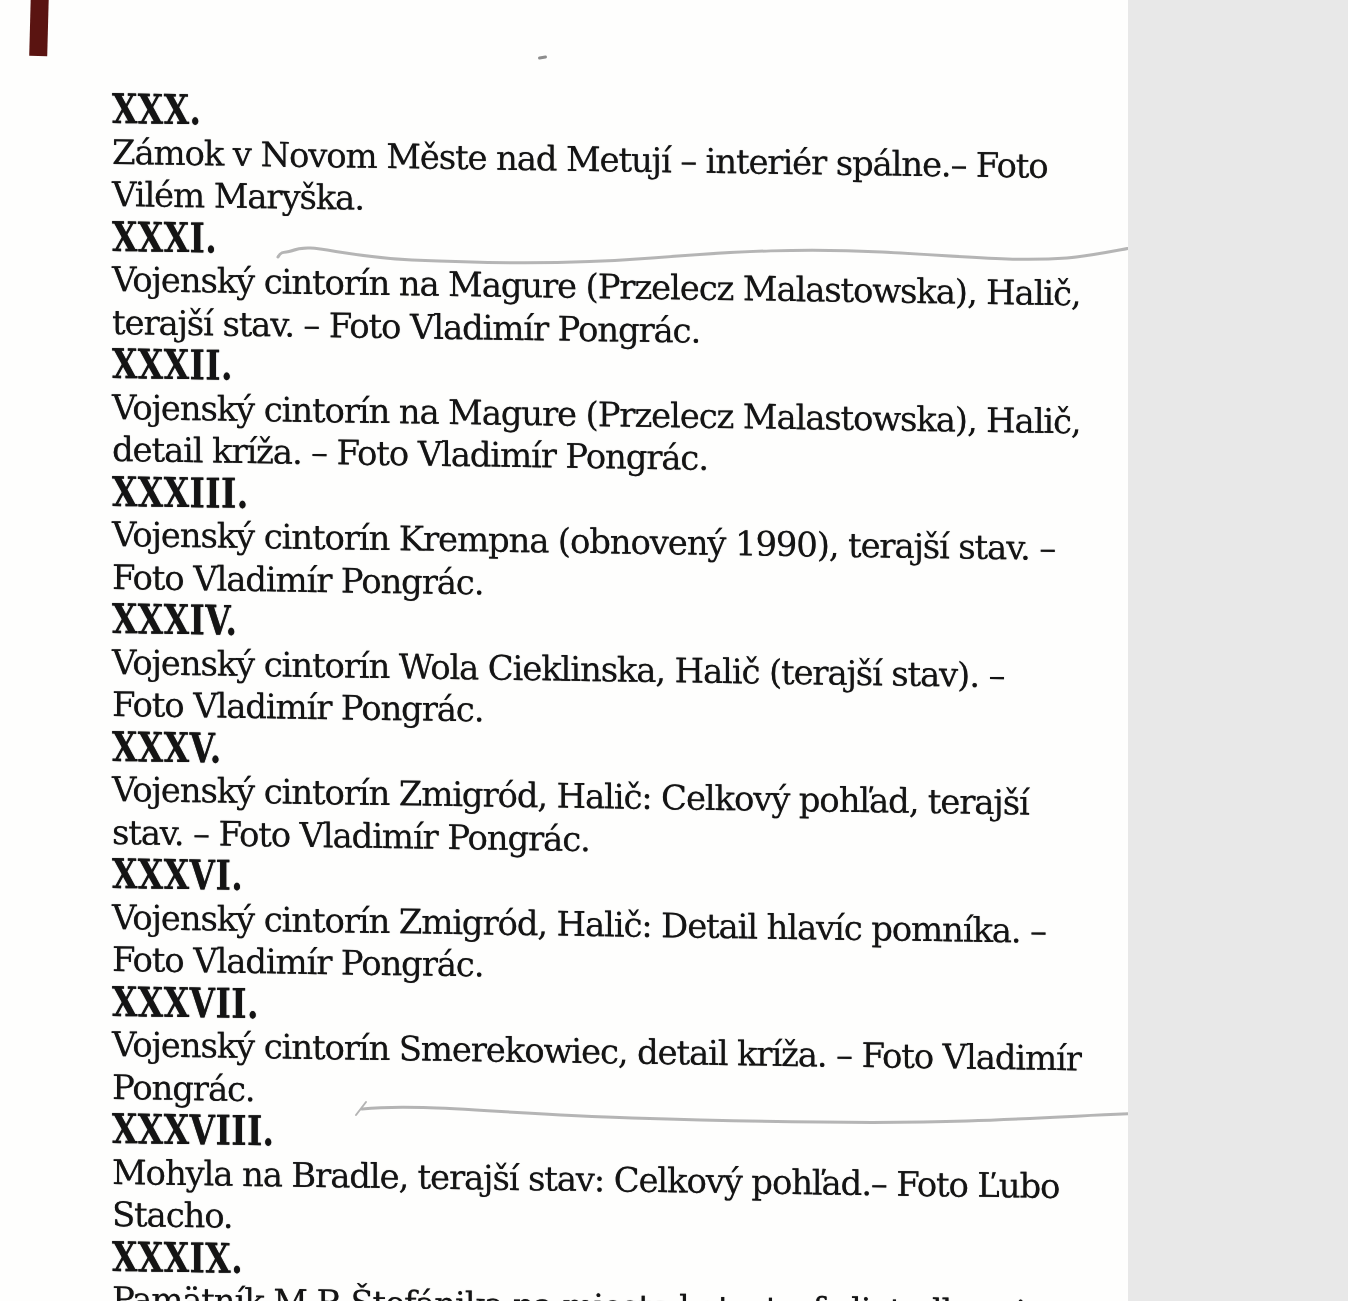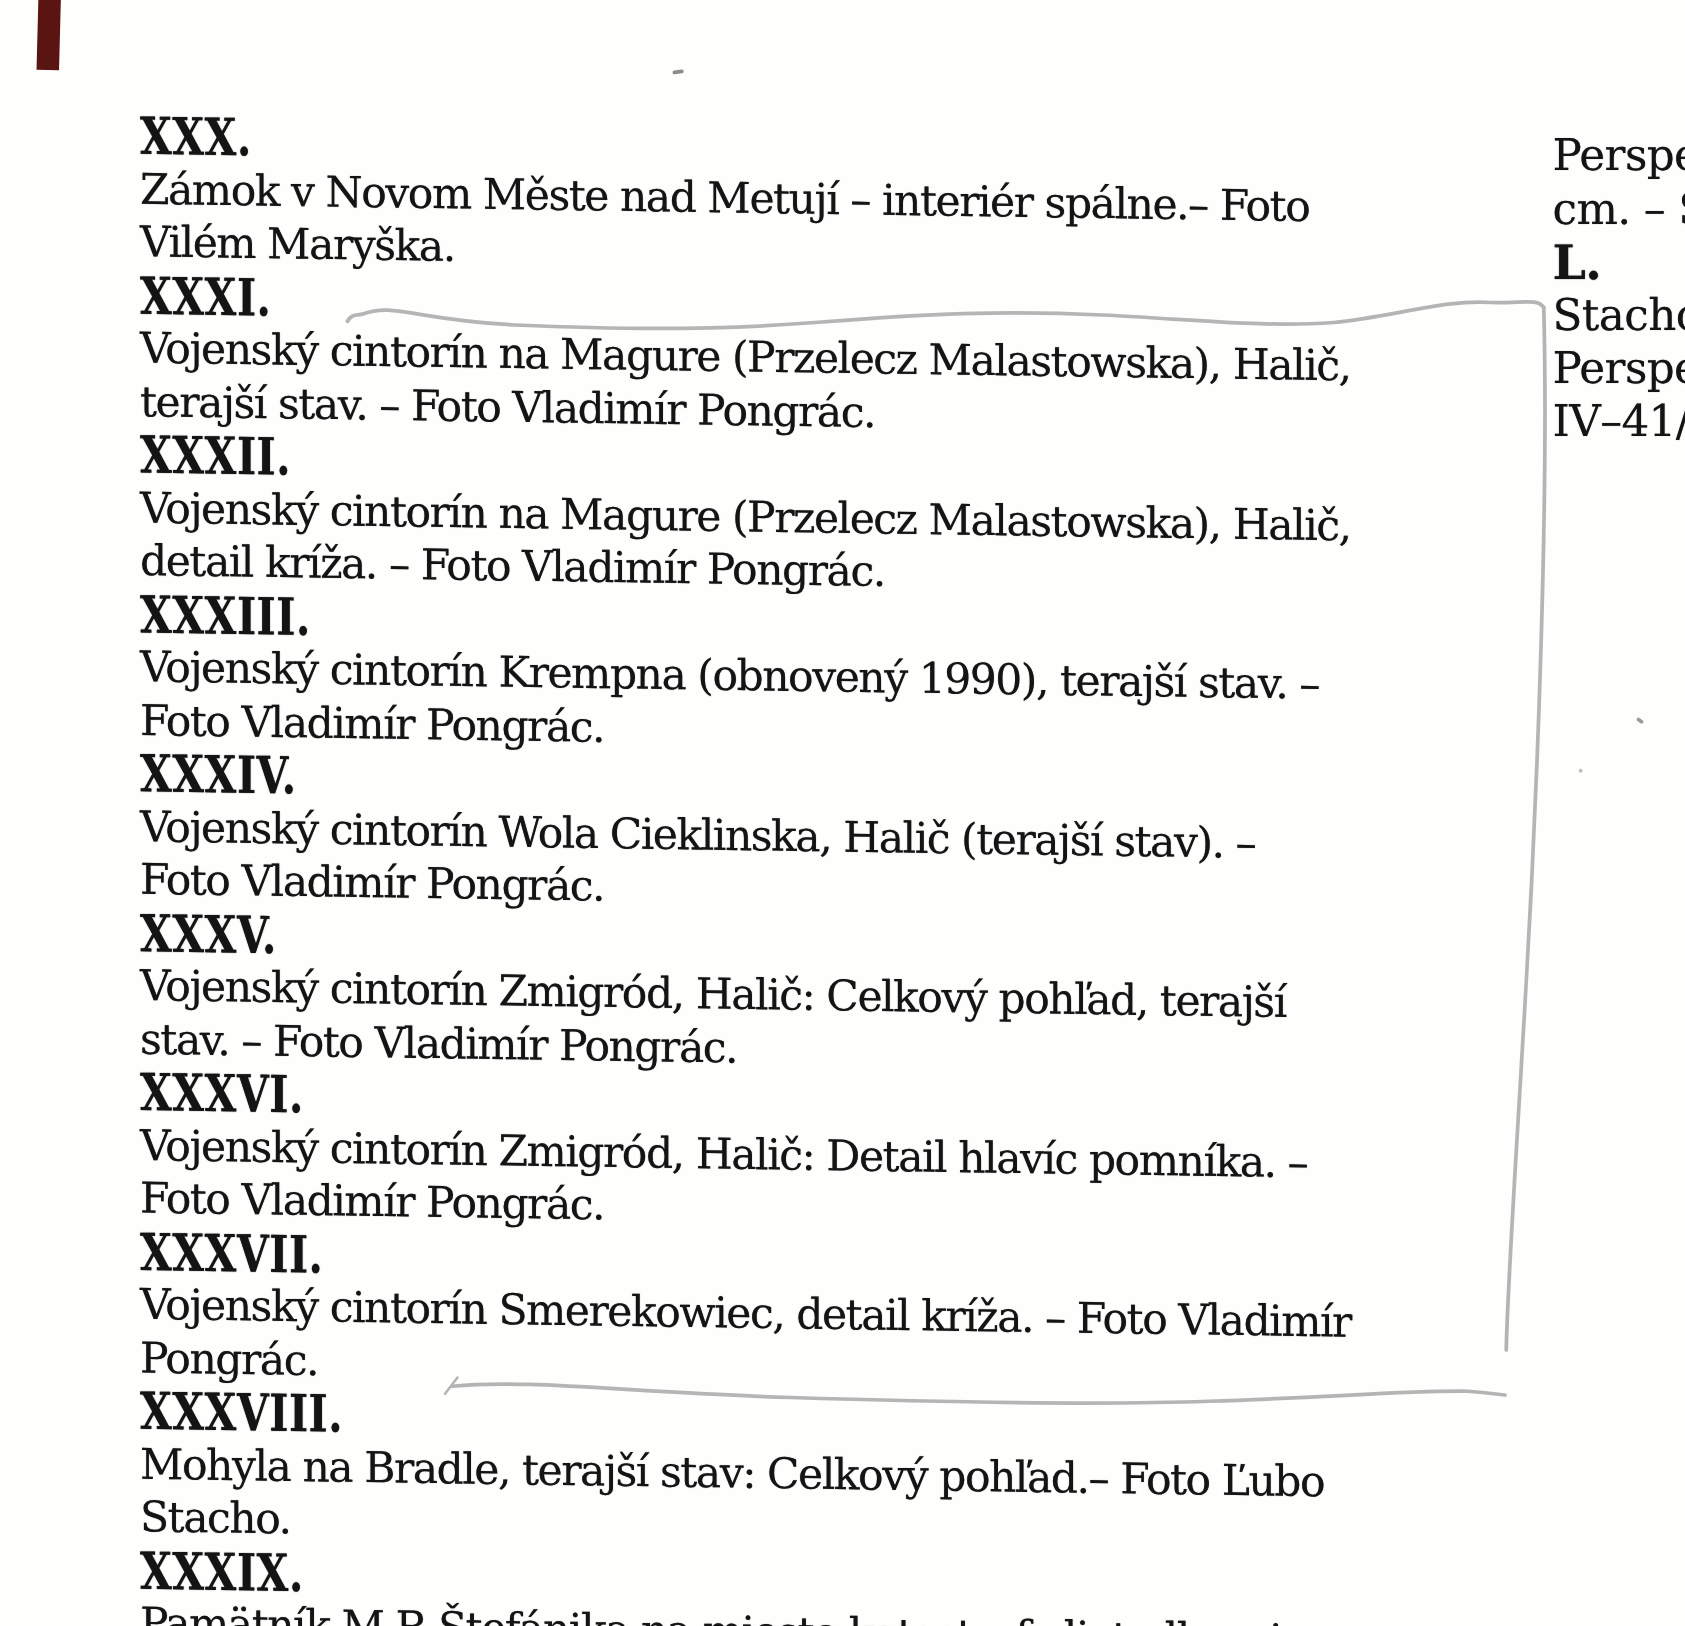--- a/index.html
+++ b/index.html
@@ -1,18 +1,18 @@
 <!DOCTYPE html>
 <html><head>
 <meta charset="utf-8">
 <style>
   html,body{margin:0;padding:0;background:#e8e8e8;}
   #page{
     position:relative;
-    width:1348px;height:1301px;
+    width:1128px;height:1301px;
     background:#fefefd;
     overflow:hidden;
     font-family:"DejaVu Serif","Liberation Serif",serif;
     color:#141414;
   }
   
   #main-column{
     position:absolute;left:112px;top:88px;width:1140px;
     transform:skewY(0.85deg);transform-origin:0 0;
   }

